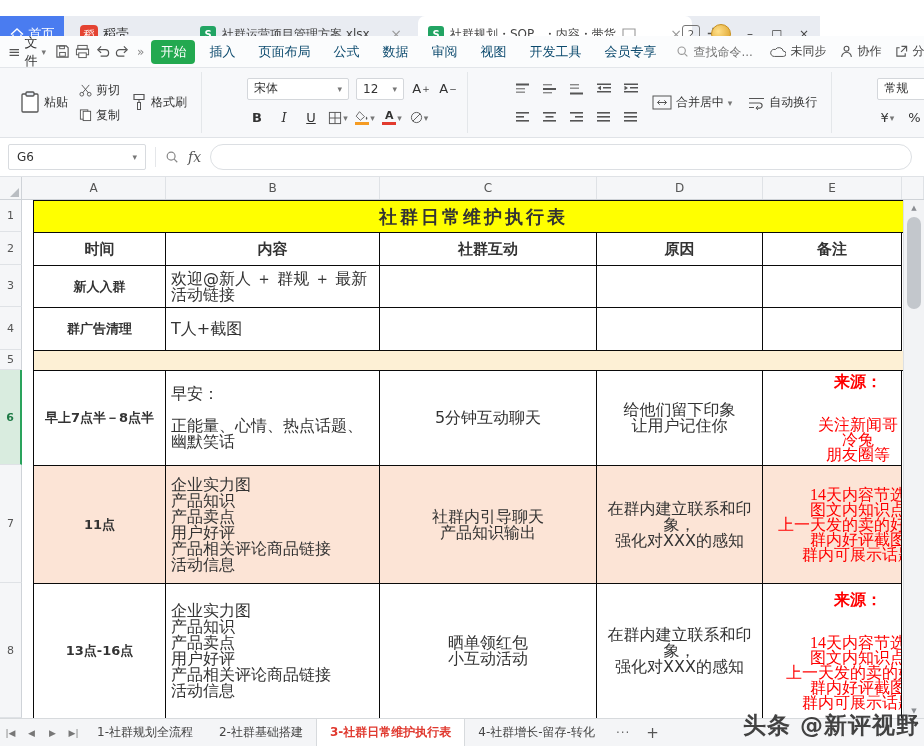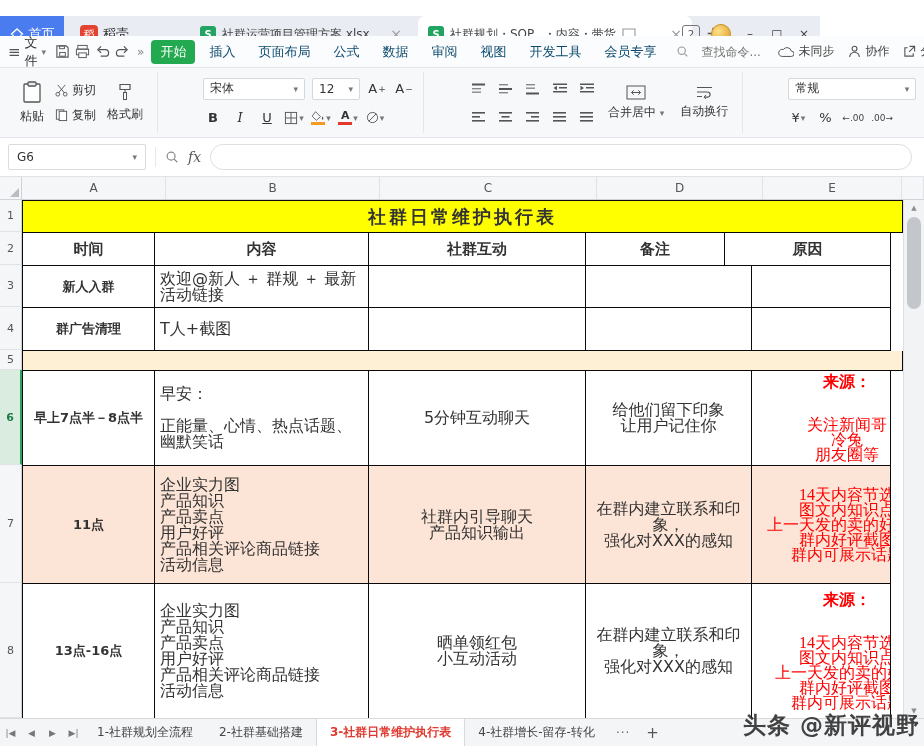--- a/index.html
+++ b/index.html
@@ -26,29 +26,29 @@
 
 
 .menubar{position:absolute;top:36px;left:0;width:924px;height:32px;background:#fbfcfd;border-bottom:1px solid #e3e6ea;display:flex;align-items:center;padding:0 8px;gap:5px;font-size:13px;}
 .mb-file{display:flex;align-items:center;gap:4px;margin-right:4px;}
 .hamburger{font-size:15px;color:#555;}
 .caret{font-size:9px;color:#777;}
 .mb-ico-btn{width:22px;display:flex;justify-content:center;}
 .mb-more{color:#888;font-size:12px;margin:0 2px;}
 .mb-tab{padding:3px 9px;color:#0c4a6e;white-space:nowrap;}
 .mb-tab.active{background:var(--accent_green,#23a950);color:#fff;border-radius:4px;}
-.mb-search{display:flex;align-items:center;gap:12px;margin-left:6px;color:#999;}
+.mb-search{display:flex;align-items:center;gap:4px;margin-left:6px;color:#999;}
 .mb-search input{border:none;outline:none;background:transparent;width:72px;font-size:12px;color:#999;font-family:inherit;}
 .mb-right{margin-left:auto;display:flex;align-items:center;gap:14px;color:#444;font-size:12px;}
 .mb-right .item{display:flex;align-items:center;gap:4px;white-space:nowrap;}
 
 
 .ribbon{position:absolute;top:68px;left:0;width:924px;height:70px;background:#f7f8fa;border-bottom:1px solid #e0e3e7;display:flex;align-items:stretch;padding:4px 0 4px 6px;overflow:hidden;}
 .rb-group{display:flex;align-items:center;gap:6px;padding:0 9px;border-right:1px solid #e4e7ea;flex:none;}
-.vert-btn{display:flex;flex-direction:column;align-items:center;justify-content:center;gap:4px;padding:2px 5px;font-size:12px;color:#333;white-space:nowrap;}
+.vert-btn{display:flex;flex-direction:row;align-items:center;justify-content:center;gap:4px;padding:2px 5px;font-size:12px;color:#333;white-space:nowrap;}
 .two-row{display:flex;flex-direction:column;justify-content:center;gap:8px;}
 .rb-row{display:flex;align-items:center;gap:7px;padding-left:36px;}
 .small-btn{display:flex;align-items:center;gap:4px;font-size:12px;color:#333;white-space:nowrap;}
 .combo{background:#fff;border:1px solid #d4d7db;border-radius:2px;height:22px;display:flex;align-items:center;justify-content:space-between;padding:0 6px;font-size:12px;gap:4px;}
 .fmt-btn{min-width:20px;height:20px;display:flex;align-items:center;justify-content:center;font-size:13px;color:#333;gap:1px;}
 .glyph-b{font-weight:bold;}
 .glyph-i{font-style:italic;font-family:"DejaVu Serif","Liberation Serif",serif;}
 .glyph-u{text-decoration:underline;}
 .stackico{display:flex;flex-direction:column;align-items:center;gap:1px;}
 .cbar{width:14px;height:3px;}
@@ -65,21 +65,21 @@
 .colheaders{position:absolute;top:177px;left:0;width:924px;height:23px;background:#f5f6f8;border-bottom:1px solid #cfd3d8;display:flex;}
 .corner{width:22px;border-right:1px solid #cfd3d8;position:relative;flex:none;}
 .corner::after{content:"";position:absolute;right:2px;bottom:2px;border-left:9px solid transparent;border-bottom:9px solid #b9bdc2;}
 .colh{border-right:1px solid #dfe2e6;display:flex;align-items:center;justify-content:center;color:#555;flex:none;}
 .colh-fill{flex:1;}
 
 
 .rowheaders{position:absolute;top:200px;left:0;width:22px;}
 .rowh{border-bottom:1px solid #dfe2e6;border-right:1px solid #cfd3d8;background:#f5f6f8;display:flex;align-items:center;justify-content:center;color:#555;font-size:11px;}
 .rowh.sel{background:#d9ecdf;color:#1e7a46;font-weight:bold;border-right:2px solid #2aa35c;}
-.gridtable{position:absolute;left:22px;top:200px;width:881px;border-top:1px solid #0a0a0a;border-left:1px solid #0a0a0a;background:#fff;}
+.gridtable{position:absolute;left:33px;top:200px;width:881px;border-top:1px solid #0a0a0a;border-left:1px solid #0a0a0a;background:#fff;}
 .trow{display:flex;}
 .tcell{border-right:1px solid #0a0a0a;border-bottom:1px solid #0a0a0a;display:flex;align-items:center;justify-content:center;text-align:center;white-space:pre-line;overflow:hidden;line-height:16px;font-size:16px;flex:none;}
 .cA{width:132px}.cB{width:214px}.cC{width:217px}.cD{width:166px}.cE{width:139px}.cALL{width:880px}
 .title{font-size:18px;font-weight:bold;background:var(--title_yellow,#ffff00);font-family:"DejaVu Serif","Liberation Serif",serif;letter-spacing:3px;}
 .th{font-weight:bold;font-size:15px;}
 .timecell{font-weight:bold;font-size:13px;}
 .left{justify-content:flex-start;text-align:left;padding:0 5px;}
 .creamrow .tcell{background:var(--row7_cream,#fce4d6);}
 .row5cell{background:var(--row5_cream,#fdf0d5);}
 .note{align-items:center;justify-content:flex-start;padding:0;font-family:Liberation Serif, serif;}
@@ -507,22 +507,22 @@
 </div>
 
 <div class="gridtable">
   <div class="trow" style="height:32px">
     <div class="tcell cALL title">社群日常维护执行表</div>
   </div>
   <div class="trow" style="height:33px">
     <div class="tcell cA th">时间</div>
     <div class="tcell cB th">内容</div>
     <div class="tcell cC th">社群互动</div>
+    <div class="tcell cD th">原因</div>
     <div class="tcell cE th">备注</div>
-    <div class="tcell cD th">原因</div>
   </div>
   <div class="trow" style="height:42px">
     <div class="tcell cA timecell">新人入群</div>
     <div class="tcell cB left">欢迎@新人 ＋ 群规 ＋ 最新活动链接</div>
     <div class="tcell cC"></div>
     <div class="tcell cD"></div>
     <div class="tcell cE"></div>
   </div>
   <div class="trow" style="height:43px">
     <div class="tcell cA timecell">群广告清理</div>

